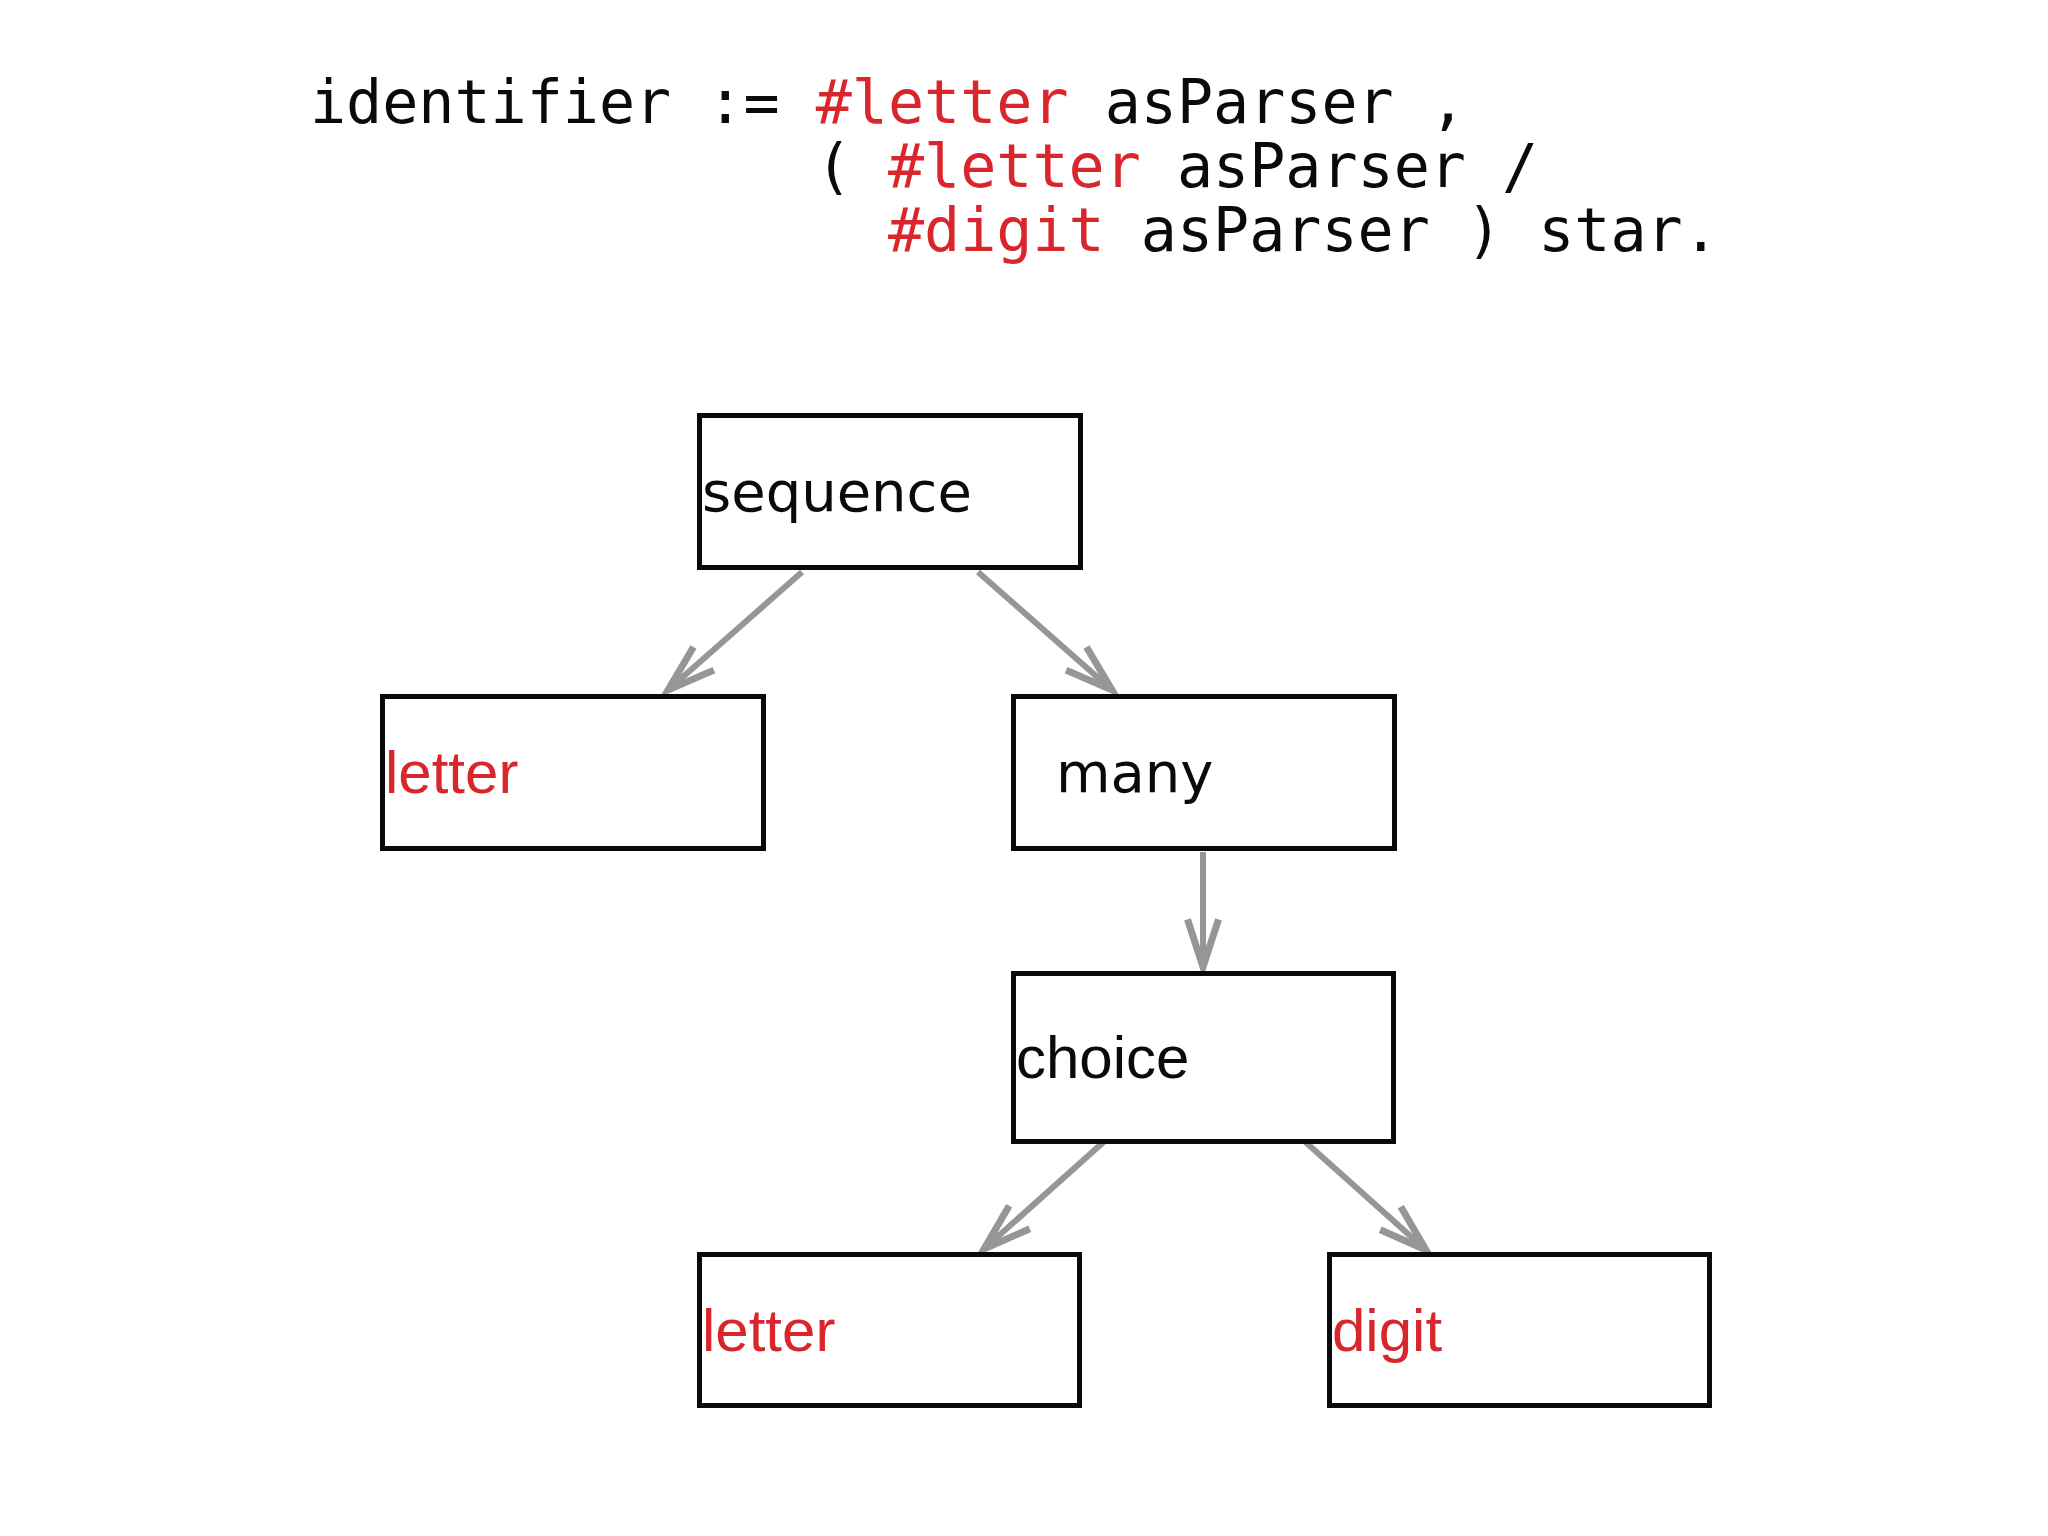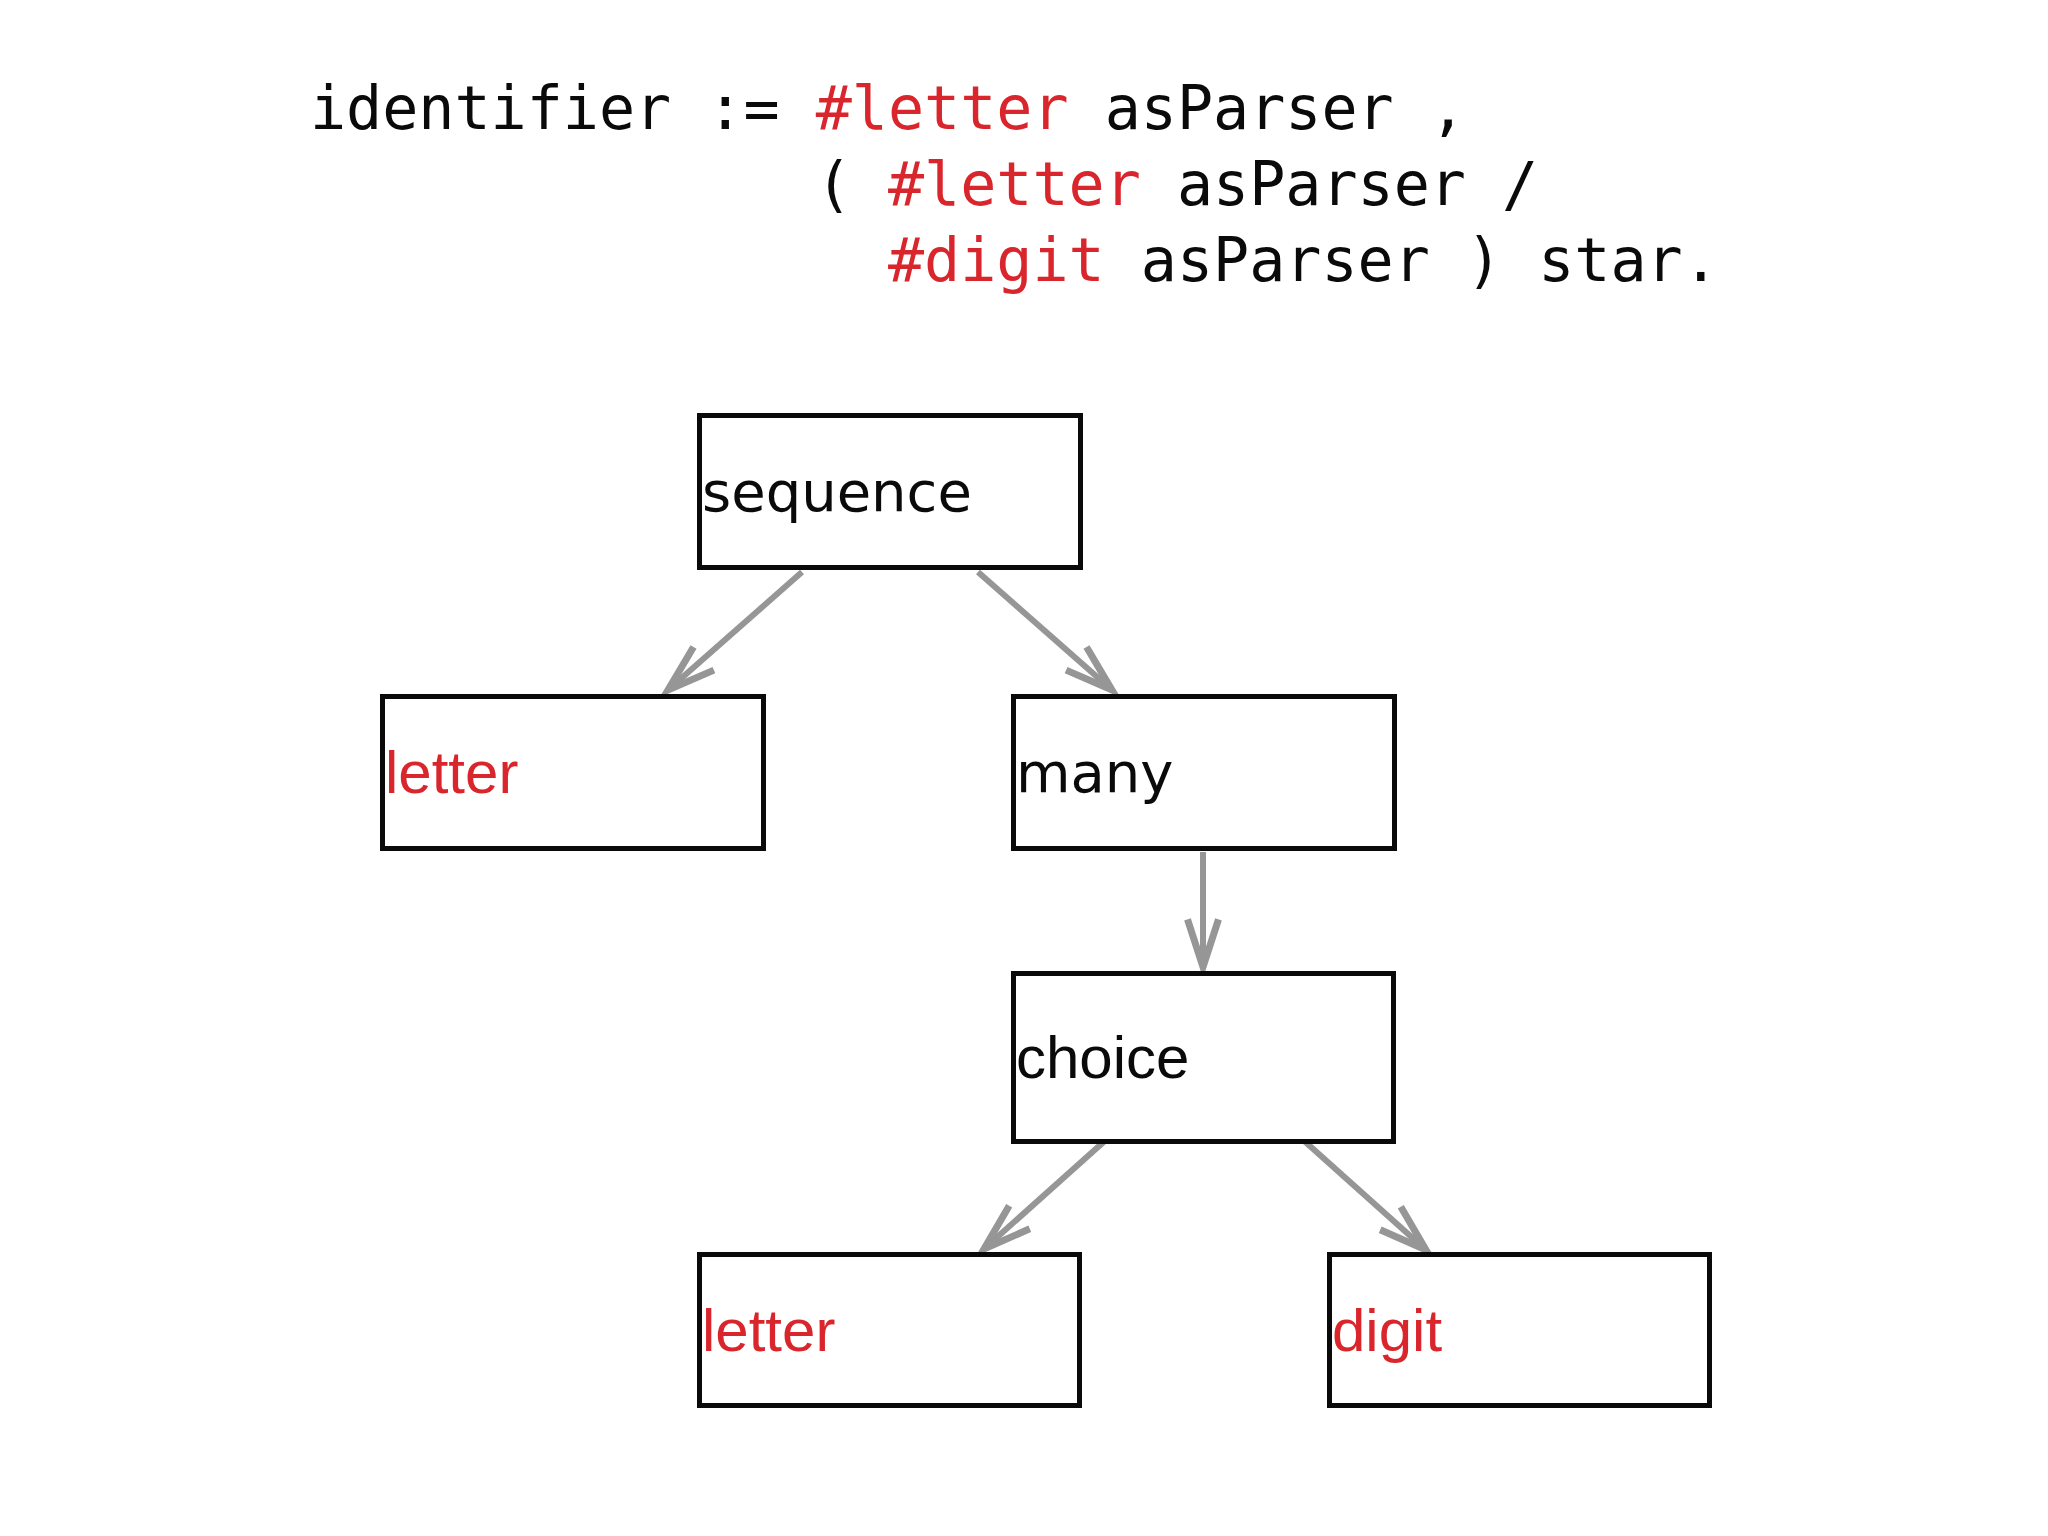--- a/index.html
+++ b/index.html
@@ -8,36 +8,36 @@
     background: var(--background, #ffffff);
     position: relative; overflow: hidden;
     font-family: "DejaVu Sans", sans-serif;
   }
   .canvas { position: absolute; inset: 0; }
 
   
   pre.code {
     position: absolute; left: 310px; top: 70px; margin: 0;
     font-family: "DejaVu Sans Mono", monospace;
-    font-size: 60px; line-height: 76px;
+    font-size: 60px; line-height: 64px;
     color: var(--text-black, #0a0a0a);
     white-space: pre;
   }
   .tok-red { color: var(--accent-red, #d9262c); }
 
   
   .node {
     position: absolute; box-sizing: border-box;
     border: 5px solid var(--box-border, #0a0a0a);
     background: #ffffff;
     display: flex; align-items: center; justify-content: flex-start;
   }
   .n-sequence      { left: 697px;  top: 413px;  width: 386px; height: 157px; }
   .n-letter-left   { left: 380px;  top: 694px;  width: 386px; height: 157px; }
-  .n-many          { left: 1011px; top: 694px;  width: 386px; height: 157px; }
+  .n-many          { left: 1011px; top: 694px;  width: 386px; height: 157px; padding-left: 40px; }
   .n-choice        { left: 1011px; top: 971px;  width: 385px; height: 173px; }
   .n-letter-bottom { left: 697px;  top: 1252px; width: 385px; height: 156px; }
   .n-digit         { left: 1327px; top: 1252px; width: 385px; height: 156px; }
 
   .label      { color: var(--text-black, #0a0a0a); }
   .label.sans { font-family: "DejaVu Sans", sans-serif;      font-size: 56px; }
   .label.mono { font-family: Liberation Sans, sans-serif;  font-size: 60px; }
   .label.red  { color: var(--accent-red, #d9262c); }
 
   

